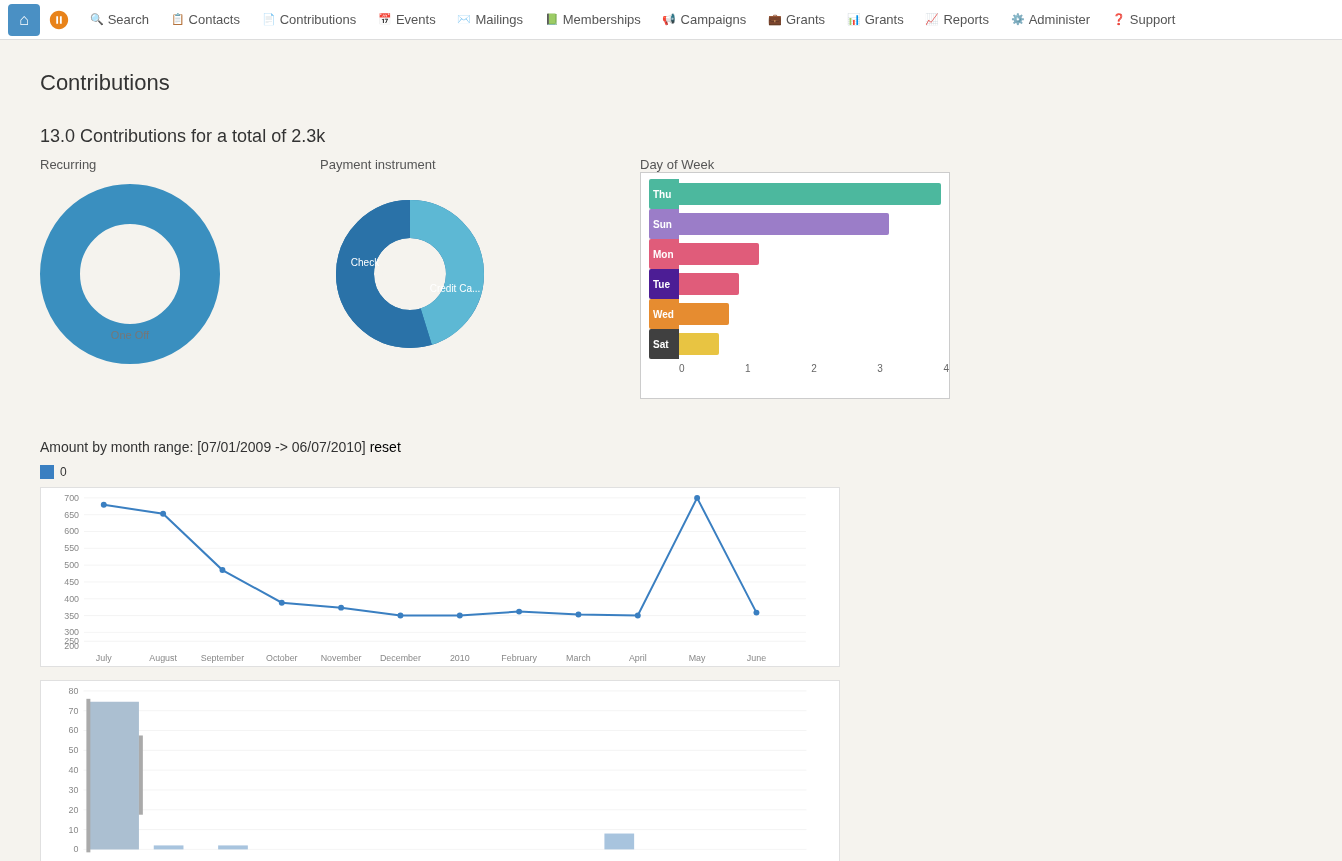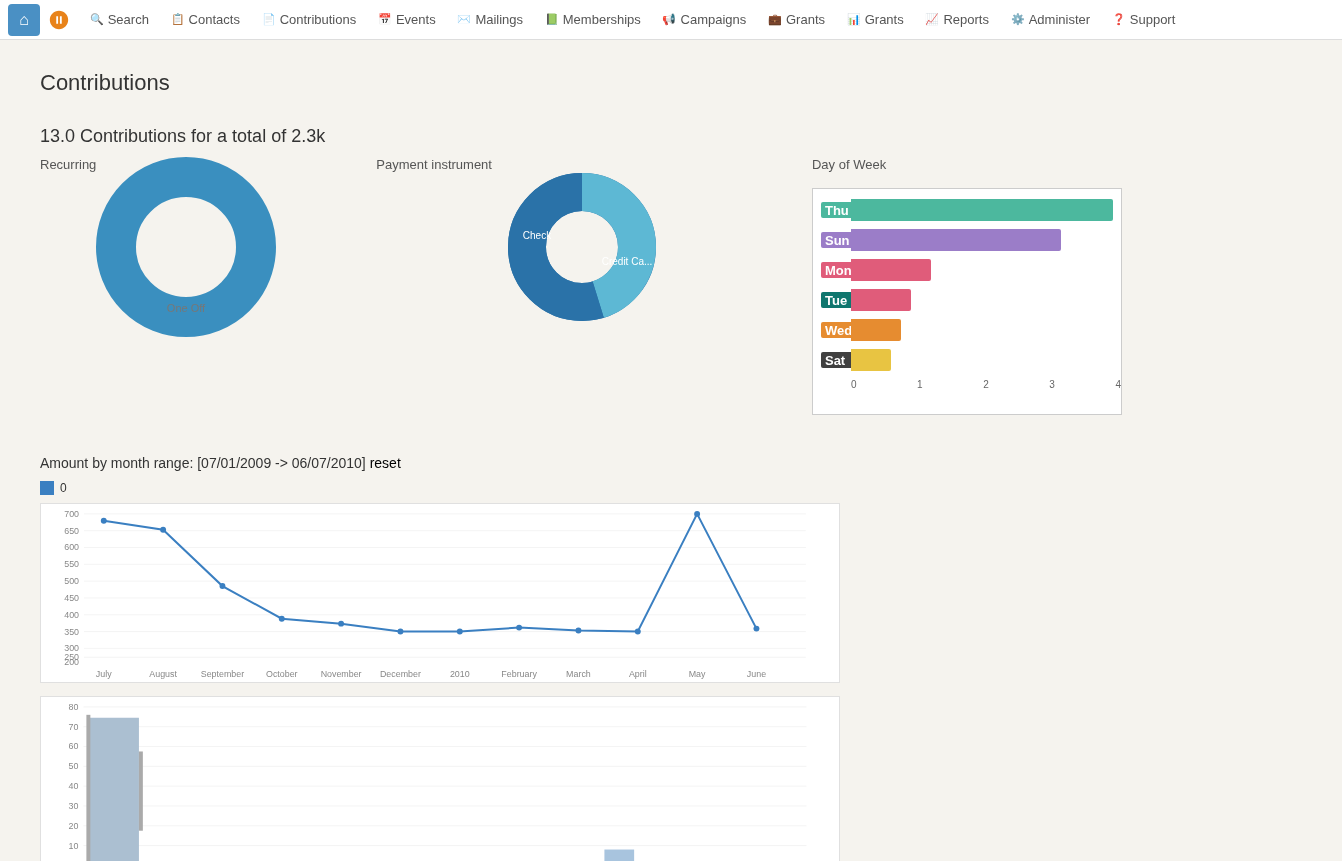--- a/index.html
+++ b/index.html
@@ -36,32 +36,32 @@
 
     
     .page-content { padding: 30px 40px; }
     .page-title { font-size: 22px; font-weight: normal; color: #333; margin-bottom: 30px; }
 
     .summary-title { font-size: 18px; font-weight: normal; margin-bottom: 10px; }
 
     
     .charts-row { display: flex; gap: 40px; align-items: flex-start; margin-bottom: 40px; }
 
-    .chart-section { display: flex; flex-direction: row; align-items: center; }
+    .chart-section { display: flex; flex-direction: column; align-items: center; }
     .chart-label { font-size: 13px; color: #555; margin-bottom: 12px; align-self: flex-start; }
 
     
     .donut-container { position: relative; width: 180px; height: 180px; }
 
     
     .dow-chart { display: flex; flex-direction: column; gap: 0; }
-    .dow-chart-title { font-size: 13px; color: #555; margin-bottom: 16px; }
+    .dow-chart-title { font-size: 13px; color: #555; margin-bottom: 0; }
     .dow-bars { border: 1px solid #ccc; background: #fff; padding: 8px 8px 24px 8px; position: relative; width: 310px; }
     .dow-row { display: flex; align-items: center; margin-bottom: 4px; height: 26px; }
-    .dow-day-label { width: 30px; font-size: 13px; color: #fff; font-weight: bold; padding: 8px 4px; height: 16px; display: flex; align-items: center; border-radius: 2px 0 0 2px; }
+    .dow-day-label { width: 30px; font-size: 10px; color: #fff; font-weight: bold; padding: 8px 4px; height: 30px; display: flex; align-items: center; border-radius: 2px 0 0 2px; }
     .dow-bar { height: 22px; border-radius: 0 2px 2px 0; }
 
     
     .amount-section { margin-bottom: 20px; }
     .amount-title { font-size: 14px; margin-bottom: 10px; }
     .amount-title strong { font-weight: normal; }
     .amount-title a { color: #000000; text-decoration: none; }
 
     
     .line-chart-container { position: relative; }
@@ -182,21 +182,21 @@
           <div class="dow-day-label" style="background:#9b7dc8; min-width:30px;">Sun</div>
           <div class="dow-bar" style="background:#9b7dc8; width:210px;"></div>
         </div>
 
         <div class="dow-row">
           <div class="dow-day-label" style="background:#e05c7a; min-width:30px;">Mon</div>
           <div class="dow-bar" style="background:#e05c7a; width:80px;"></div>
         </div>
 
         <div class="dow-row">
-          <div class="dow-day-label" style="background:#0f766e; min-width:30px;">Tue</div>
+          <div class="dow-day-label" style="background:#4c1d95; min-width:30px;">Tue</div>
           <div class="dow-bar" style="background:#e05c7a; width:60px;"></div>
         </div>
 
         <div class="dow-row">
           <div class="dow-day-label" style="background:#e68c30; min-width:30px;text-align:center;">Wed</div>
           <div class="dow-bar" style="background:#e68c30; width:50px;"></div>
         </div>
 
         <div class="dow-row">
           <div class="dow-day-label" style="background:#404040; min-width:30px;">Sat</div>

